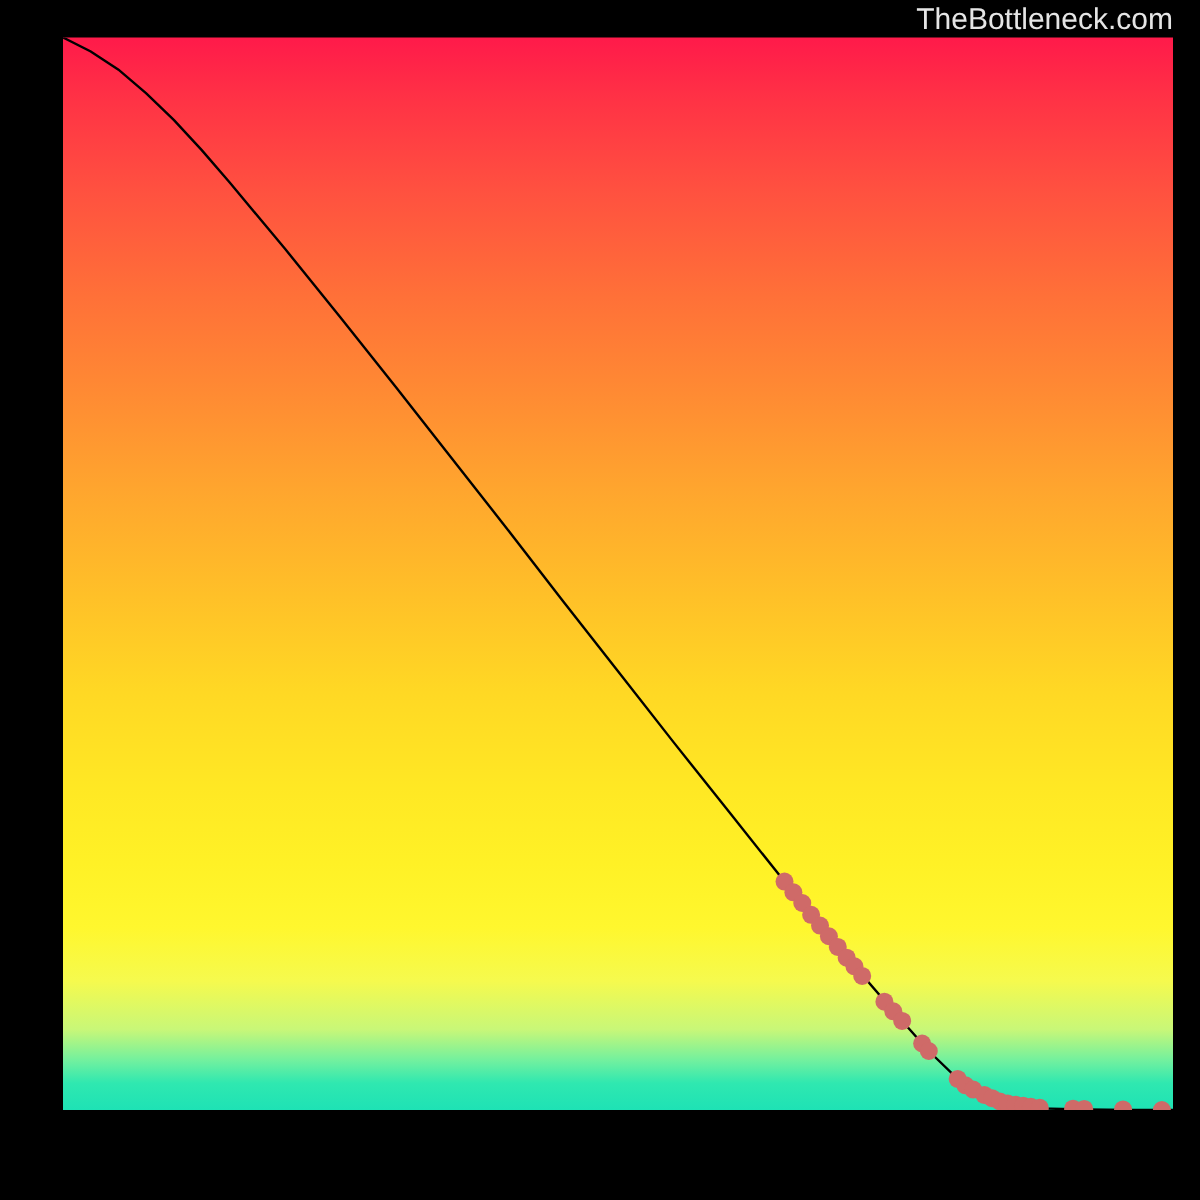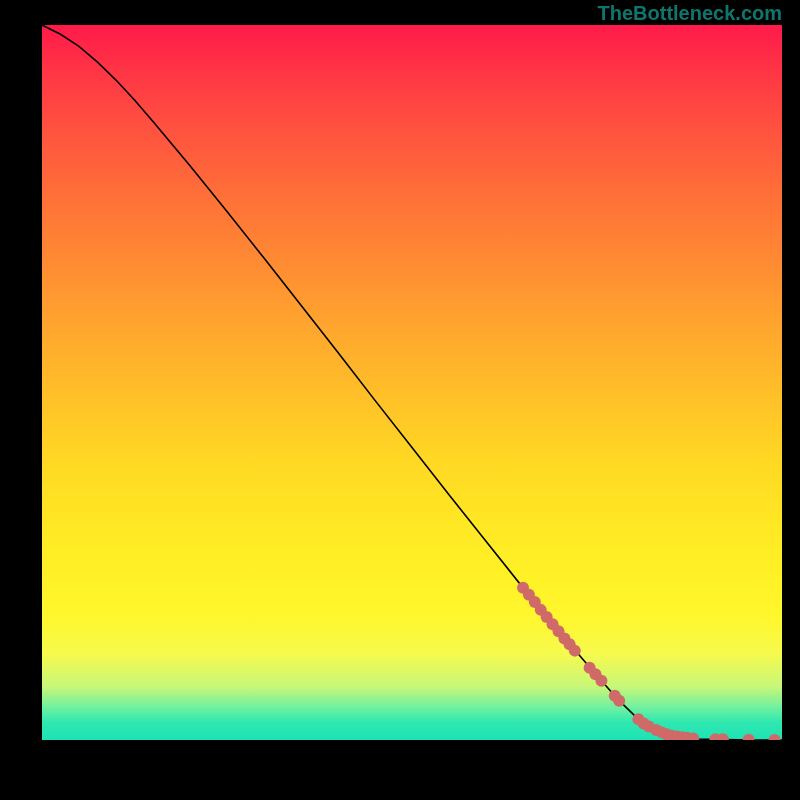--- a/index.html
+++ b/index.html
@@ -8,23 +8,23 @@
     height: 800px;
     background: #000;
     position: relative;
     font-family: Arial, Helvetica, sans-serif;
     overflow: hidden;
   }
   .attribution {
     position: absolute;
     top: 2px;
     right: 18px;
-    color: #0f766e;
+    color: #e5e5e5;
     font-size: 20px;
-    font-weight: 700;
+    font-weight: 400;
     z-index: 10;
   }
   .plot-area {
     position: absolute;
     top: 25px;
     left: 42px;
     width: 740px;
     height: 715px;
     background: linear-gradient(to bottom,
       #ff1a4a 0%,

